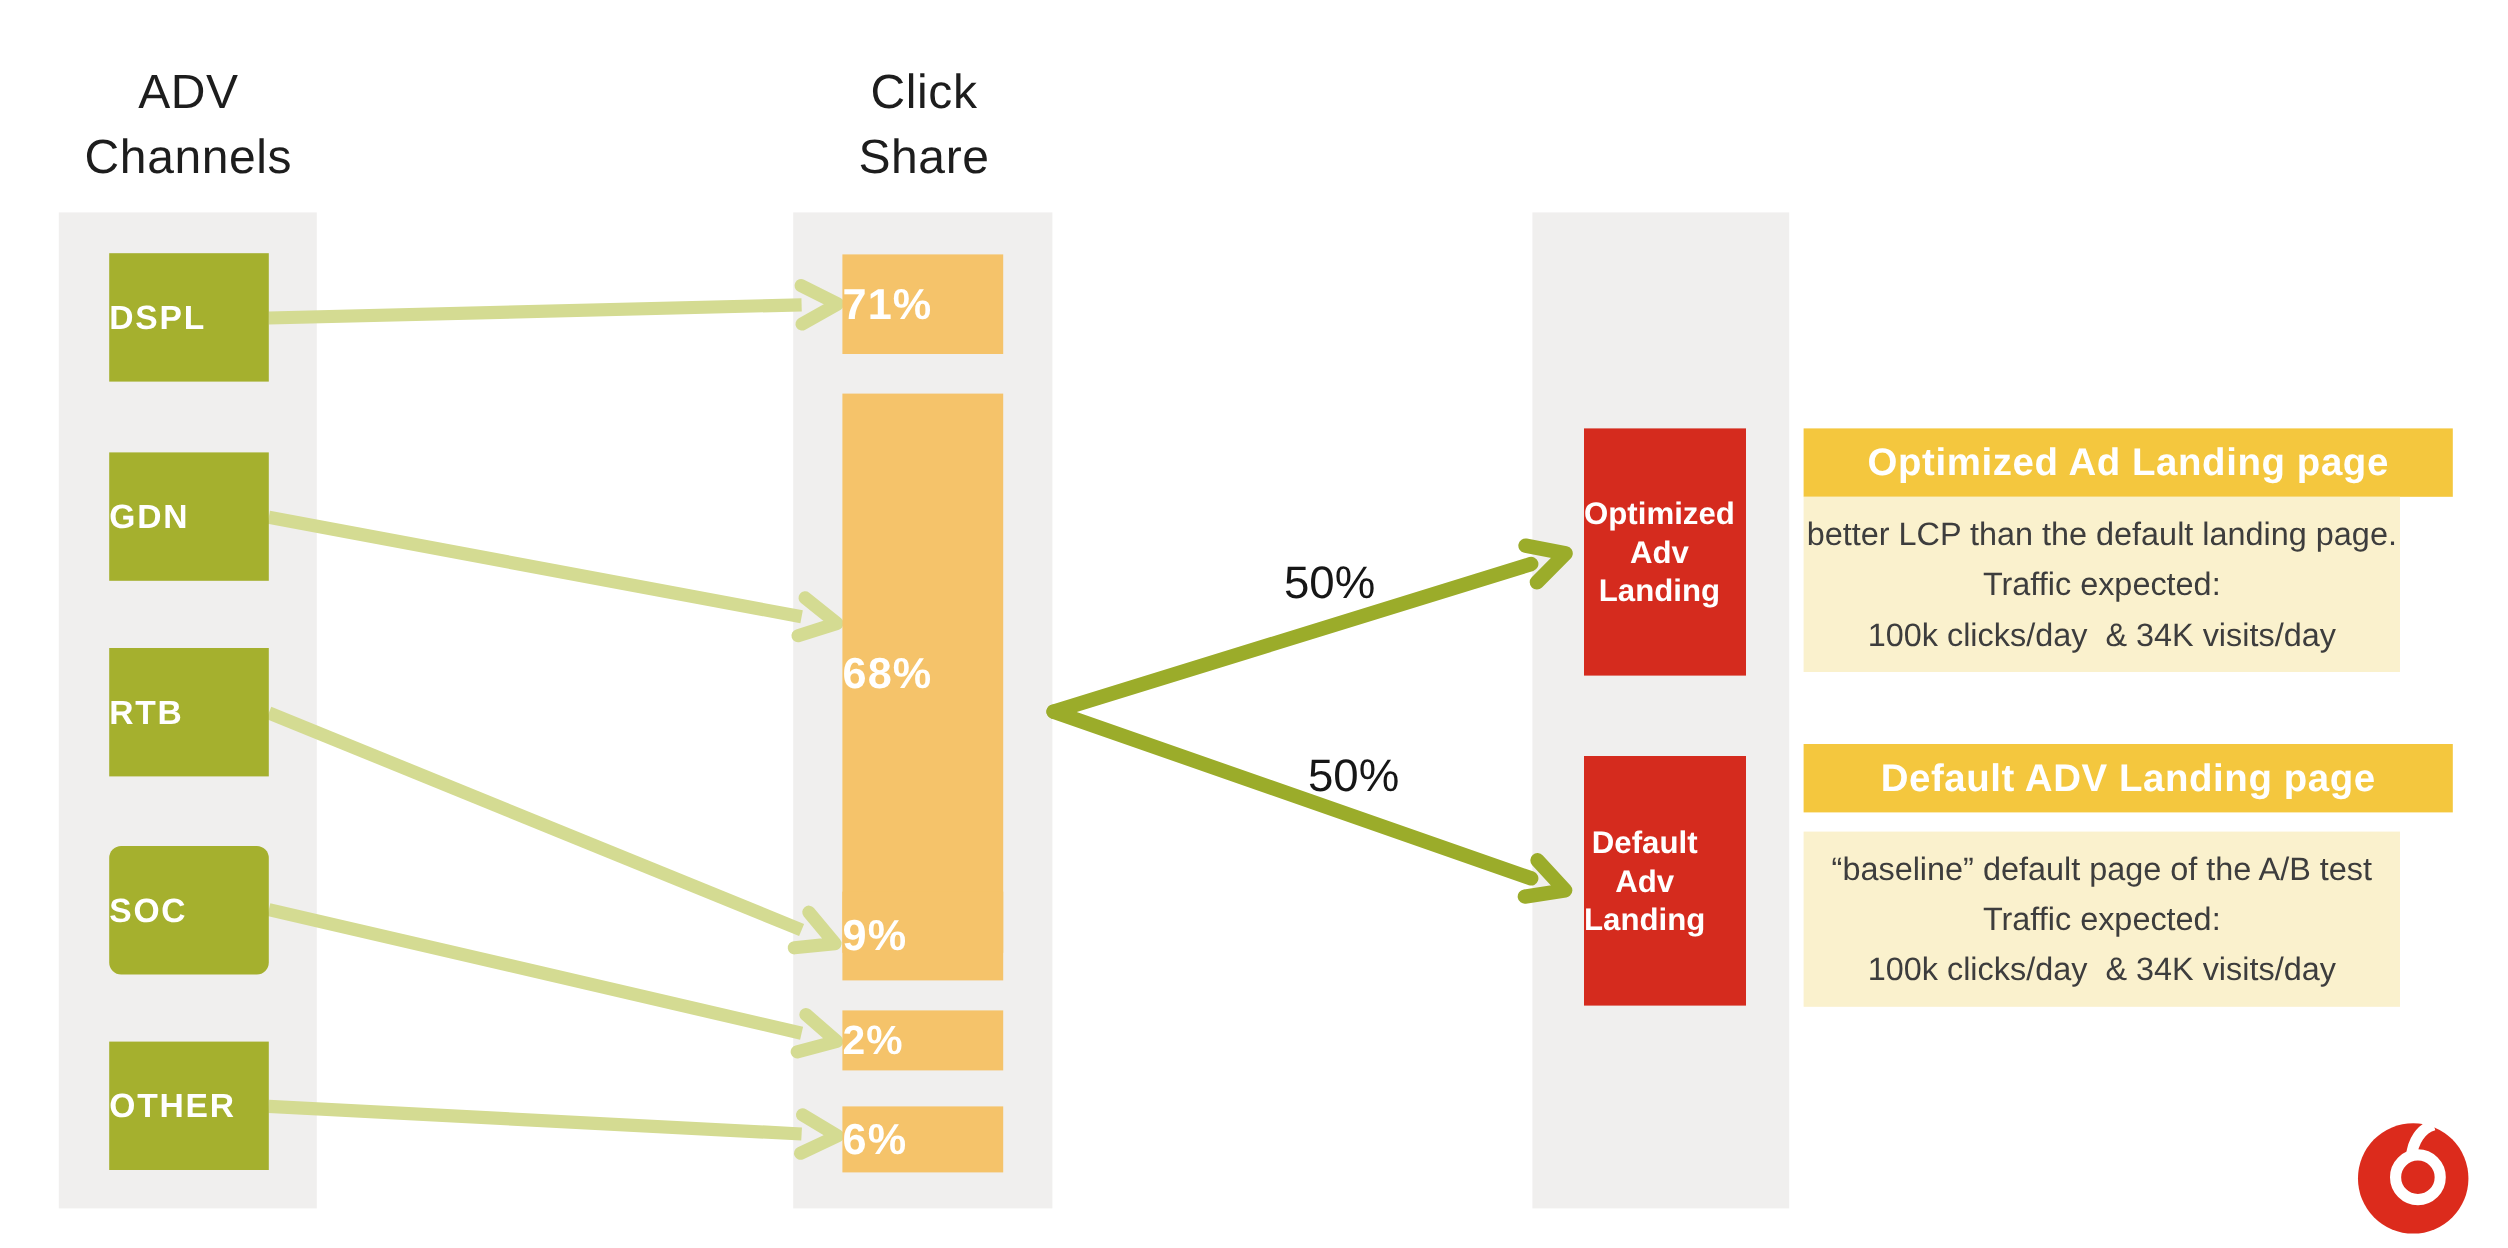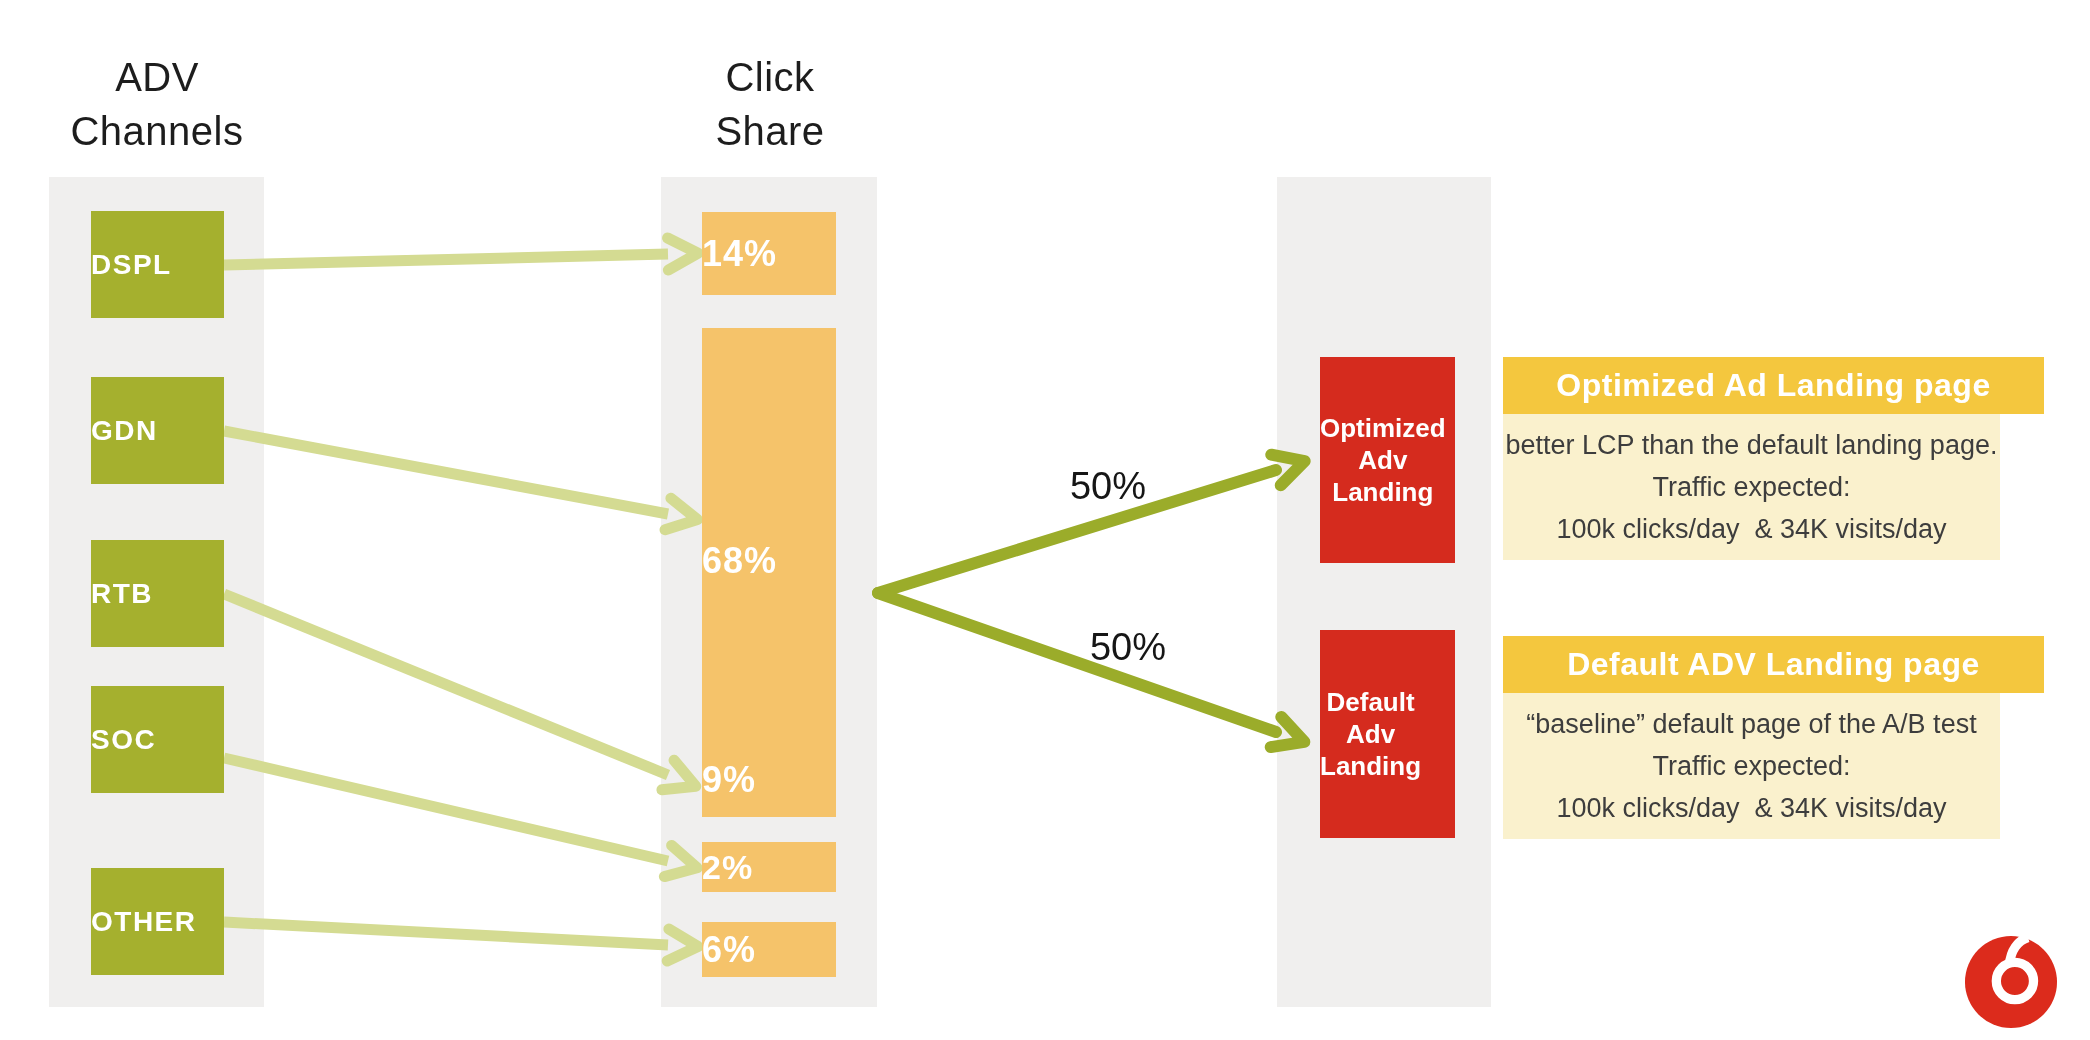--- a/index.html
+++ b/index.html
@@ -69,29 +69,29 @@
 
   <div class="box channel" style="top:211px;">
       <span>DSPL</span>
     </div>
   <div class="box channel" style="top:377px;">
       <span>GDN</span>
     </div>
   <div class="box channel" style="top:540px;">
       <span>RTB</span>
     </div>
-  <div class="box channel" style="top:686px;">
+  <div class="box channel" style="top:705px;border-radius:10px;">
       <span>SOC</span>
     </div>
   <div class="box channel" style="top:868px;">
       <span>OTHER</span>
     </div>
 
   <div class="box share" style="top:212px;height:83px;">
-      <span>14%</span>
+      <span>71%</span>
     </div>
   <div class="box share" style="top:328px;height:466px;">
       <span>68%</span>
     </div>
   <div class="box share" style="top:743px;height:74px;">
       <span>9%</span>
     </div>
   <div class="box share" style="top:842px;height:50px;font-size:34px;">
       <span>2%</span>
     </div>
@@ -107,21 +107,21 @@
 Landing</span></div>
   <div class="box landing" style="top:630px;height:208px;"><span>Default
 Adv
 Landing</span></div>
 
   <div class="callout-head" style="top:357px;">Optimized Ad Landing page</div>
   <div class="callout-body" style="top:414px;height:146px;">better LCP than the default landing page.
 Traffic expected:
 100k clicks/day  &amp; 34K visits/day</div>
 
-  <div class="callout-head" style="top:636px;">Default ADV Landing page</div>
+  <div class="callout-head" style="top:620px;">Default ADV Landing page</div>
   <div class="callout-body" style="top:693px;height:146px;">“baseline” default page of the A/B test
 Traffic expected:
 100k clicks/day  &amp; 34K visits/day</div>
 
   <svg class="logo" viewBox="0 0 96 96">
     <circle cx="48" cy="48" r="47" fill="#dc2b1c"></circle>
     <circle cx="52" cy="47" r="19" fill="none" stroke="#ffffff" stroke-width="9.5"></circle>
     <path d="M46.5 30 C47.5 16 55 5.5 65.5 2.5" fill="none" stroke="#ffffff" stroke-width="9.5"></path>
   </svg>
 

